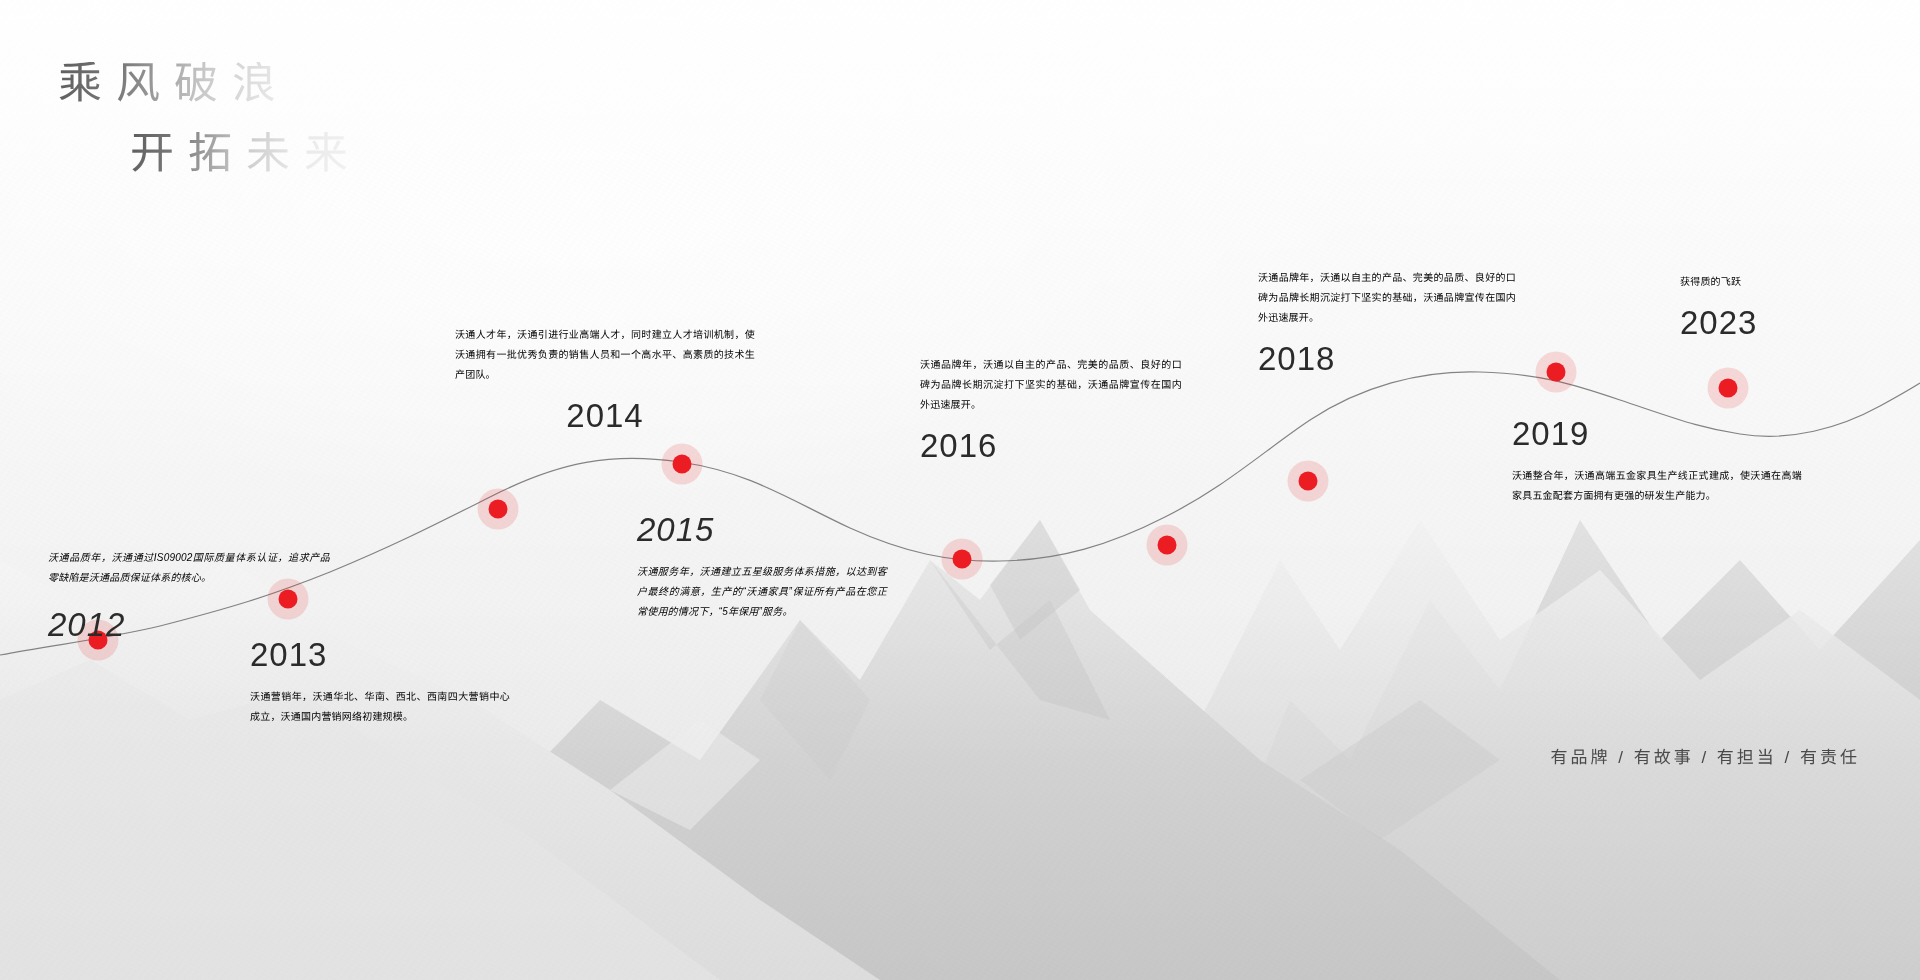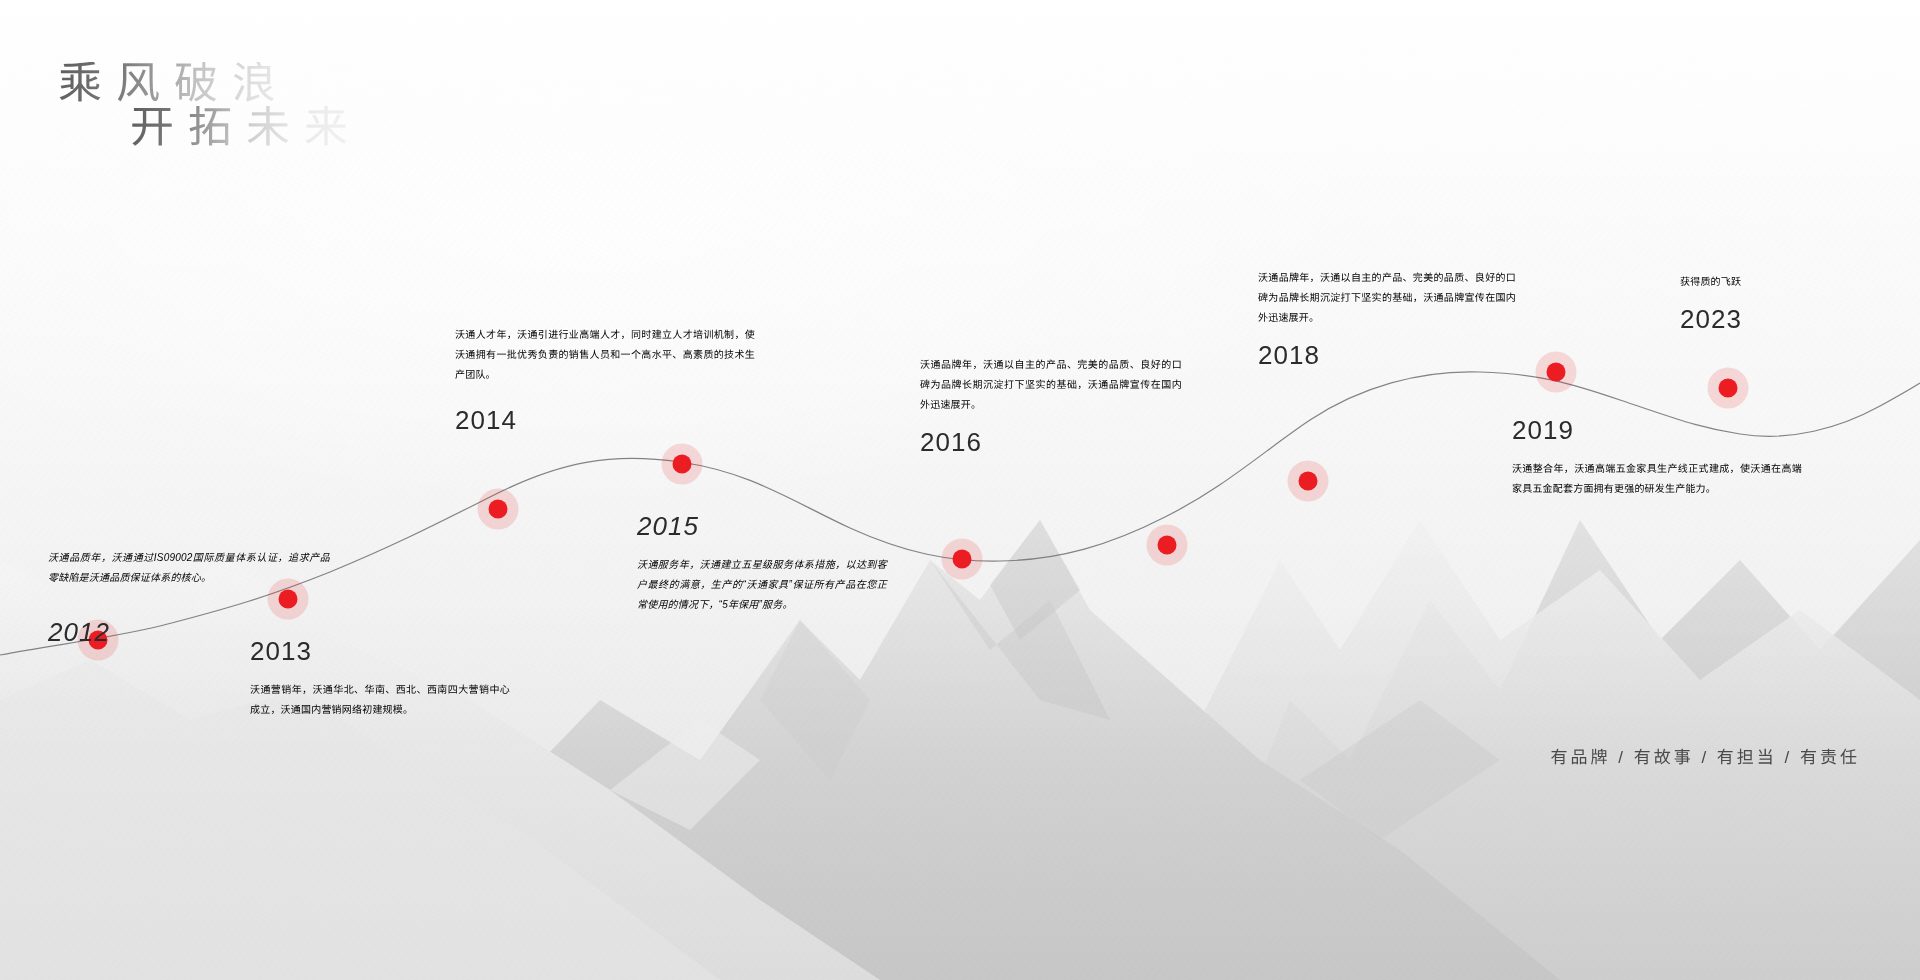--- a/index.html
+++ b/index.html
@@ -37,37 +37,37 @@
   
   .title-wrap{position:absolute;left:58px;top:62px;z-index:6;}
   .title-line{
     font-family:"Liberation Serif","DejaVu Serif",serif;
     font-size:44px;letter-spacing:14px;line-height:1.0;font-weight:400;
     background:linear-gradient(100deg,#5d5d5d 0%,#7c7c7c 22%,#c9c9c9 48%,#e9e9e9 72%,#f3f3f3 100%);
     -webkit-background-clip:text;background-clip:text;
     color:transparent;-webkit-text-fill-color:transparent;
     white-space:nowrap;
   }
-  .title-line.l2{margin-left:72px;}
+  .title-line.l2{margin-top:26px;margin-left:72px;}
 
   
   #curve{position:absolute;left:0;top:0;width:1920px;height:980px;z-index:3;pointer-events:none;}
 
   
   .node{position:absolute;z-index:5;}
   .dot{
     position:absolute;width:19px;height:19px;border-radius:50%;
     background:#ec1c23;
     box-shadow:0 0 0 11px rgba(236,28,35,.15);
     transform:translate(-50%,-50%);
   }
 
   .entry{position:absolute;z-index:5;}
   .year{
-    font-size:26px;color:#2b2b2b;letter-spacing:1px;font-weight:400;
+    font-size:33px;color:#2b2b2b;letter-spacing:1px;font-weight:400;
     line-height:1;white-space:nowrap;
   }
   .desc{
     font-size:10px;line-height:2.0;color:#000000;
     letter-spacing:.2px;text-align:justify;
   }
   .entry.above .desc{margin-bottom:12px;}
   .entry.below .year{margin-bottom:16px;}
 
   
@@ -177,31 +177,31 @@
   </div>
   <div class="node">
     <div class="dot" style="left:1556px;top:372px;"></div>
   </div>
   <div class="node">
     <div class="dot" style="left:1728px;top:388px;"></div>
   </div>
 
   <div class="entry below" style="left:48px;top:548px;width:282px;font-style:italic;">
     <div class="desc">沃通品质年，沃通通过IS09002国际质量体系认证，追求产品零缺陷是沃通品质保证体系的核心。</div>
-    <div class="year" style="margin-top:31px;">2012</div>
+    <div class="year" style="margin-top:20px;">2012</div>
   </div>
 
   <div class="entry below" style="left:250px;top:638px;width:260px;">
     <div class="year">2013</div>
     <div class="desc">沃通营销年，沃通华北、华南、西北、西南四大营销中心成立，沃通国内营销网络初建规模。</div>
   </div>
 
   <div class="entry above" style="left:455px;top:325px;width:300px;">
     <div class="desc">沃通人才年，沃通引进行业高端人才，同时建立人才培训机制，使沃通拥有一批优秀负责的销售人员和一个高水平、高素质的技术生产团队。</div>
-    <div class="year" style="margin-top:22px;">2014</div>
+    <div class="year" style="margin-top:14px;text-align:center;">2014</div>
   </div>
 
   <div class="entry below" style="left:637px;top:513px;width:250px;font-style:italic;">
     <div class="year">2015</div>
     <div class="desc">沃通服务年，沃通建立五星级服务体系措施，以达到客户最终的满意，生产的“沃通家具”保证所有产品在您正常使用的情况下，“5年保用”服务。</div>
   </div>
 
   <div class="entry above" style="left:920px;top:355px;width:262px;">
     <div class="desc">沃通品牌年，沃通以自主的产品、完美的品质、良好的口碑为品牌长期沉淀打下坚实的基础，沃通品牌宣传在国内外迅速展开。</div>
     <div class="year" style="margin-top:14px;">2016</div>

